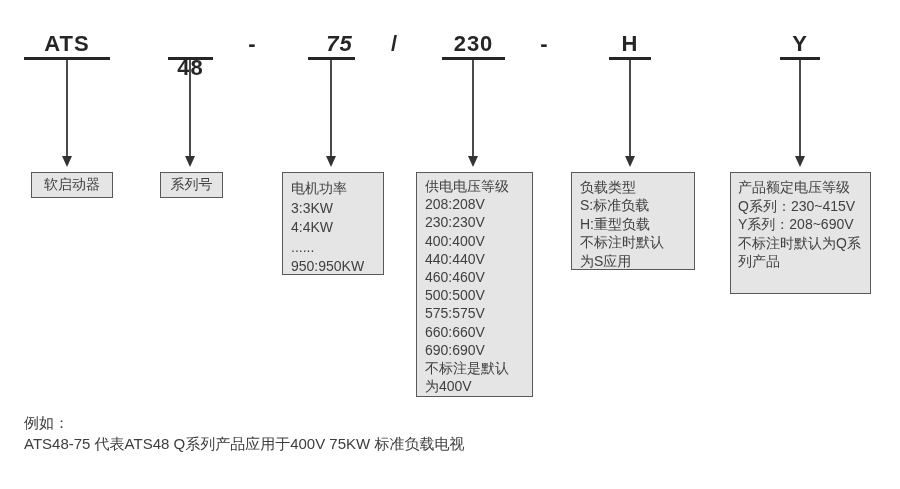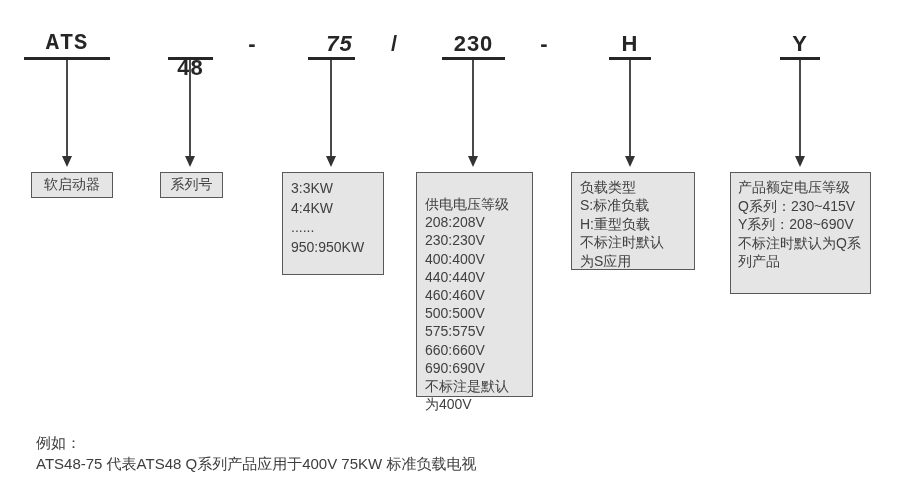--- a/index.html
+++ b/index.html
@@ -46,35 +46,35 @@
     box-sizing:border-box;
     border:1.5px solid #595959;
     background:#e5e5e5;
     color:#404040;
     font-size:14px;
   }
   .box .bline{white-space:nowrap;}
   .b1{left:31px;width:82px;height:26px;text-align:center;line-height:23px;}
   .b2{left:160px;width:63px;height:26px;text-align:center;line-height:23px;}
   .b3{left:282px;width:102px;height:103px;padding:6px 0 0 8px;line-height:19.5px;}
-  .b4{left:416px;width:117px;height:225px;padding:22px 0 0 8px;line-height:18.2px;}
+  .b4{left:416px;width:117px;height:225px;padding:4px 0 0 8px;line-height:18.2px;}
   .b5{left:571px;width:124px;height:98px;padding:5px 0 0 8px;line-height:18.4px;}
   .b6{left:730px;width:141px;height:122px;padding:5px 0 0 7px;line-height:18.6px;}
   
-  .u1{left:24px;width:86px;}  .cd1{left:24px;width:86px;font-family:Liberation Mono, monospace;}  .s1{left:66px;}  .h1{left:62px;}
+  .u1{left:24px;width:86px;}  .cd1{left:24px;width:86px;}  .s1{left:66px;}  .h1{left:62px;}
   .u2{left:168px;width:45px;} .cd2{left:168px;width:45px;margin-top:24px;} .s2{left:189px;} .h2{left:185px;}
   .u3{left:308px;width:47px;} .cd3{left:316px;width:47px;font-style:italic;} .s3{left:330px;} .h3{left:326px;}
   .u4{left:442px;width:63px;} .cd4{left:442px;width:63px;} .s4{left:472px;} .h4{left:468px;}
   .u5{left:609px;width:42px;} .cd5{left:609px;width:42px;} .s5{left:629px;} .h5{left:625px;}
   .u6{left:780px;width:40px;} .cd6{left:780px;width:40px;} .s6{left:799px;} .h6{left:795px;}
   .sep1{left:240px;} .sep2{left:382px;} .sep3{left:532px;}
   
   .example{
-    position:absolute;left:36px;top:412px;
-    font-size:15px;line-height:21px;color:#3d3d3d;margin-top:20px;
+    position:absolute;left:24px;top:412px;
+    font-size:15px;line-height:21px;color:#3d3d3d;
   }
 </style>
 </head>
 <body>
 
 <div class="canvas">
 
   <div class="code cd1">ATS</div>
   <div class="underline u1"></div>
 
@@ -114,20 +114,21 @@
 
   <div class="box b1">
     <div class="bline">软启动器</div>
   </div>
 
   <div class="box b2">
     <div class="bline">系列号</div>
   </div>
 
   <div class="box b3">
+    <div class="bline">电机功率</div>
     <div class="bline">3:3KW</div>
     <div class="bline">4:4KW</div>
     <div class="bline">......</div>
     <div class="bline">950:950KW</div>
   </div>
 
   <div class="box b4">
     <div class="bline">供电电压等级</div>
     <div class="bline">208:208V</div>
     <div class="bline">230:230V</div>

